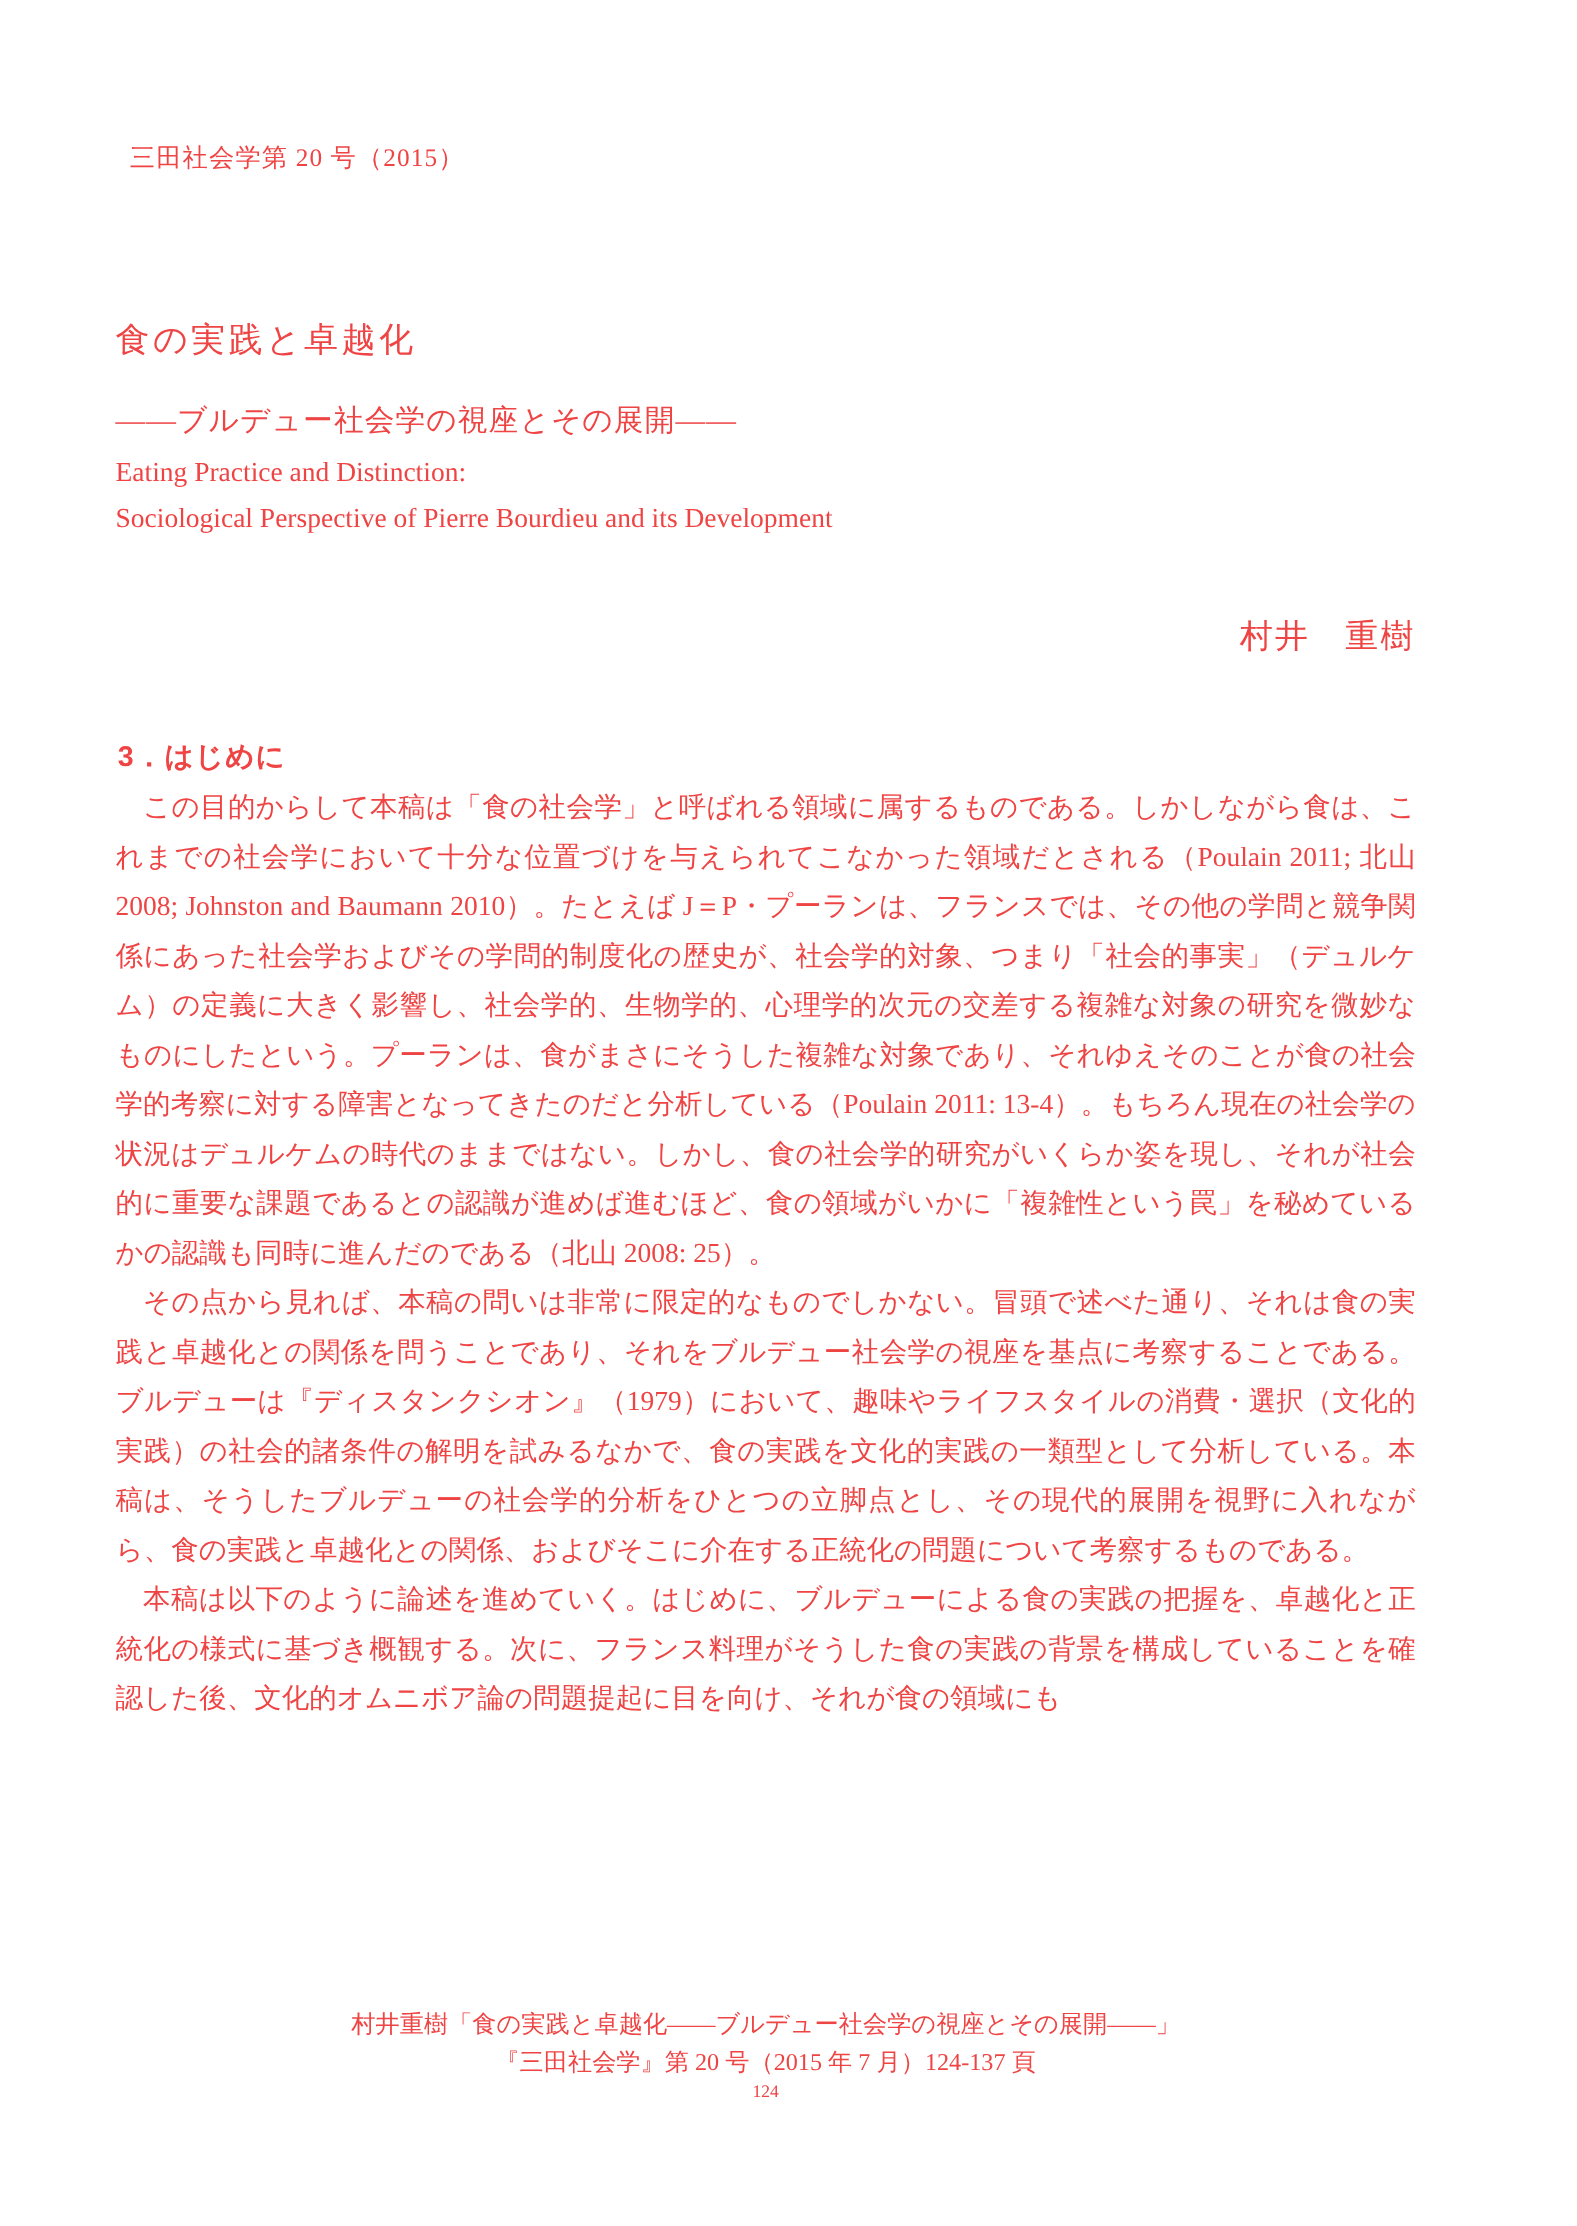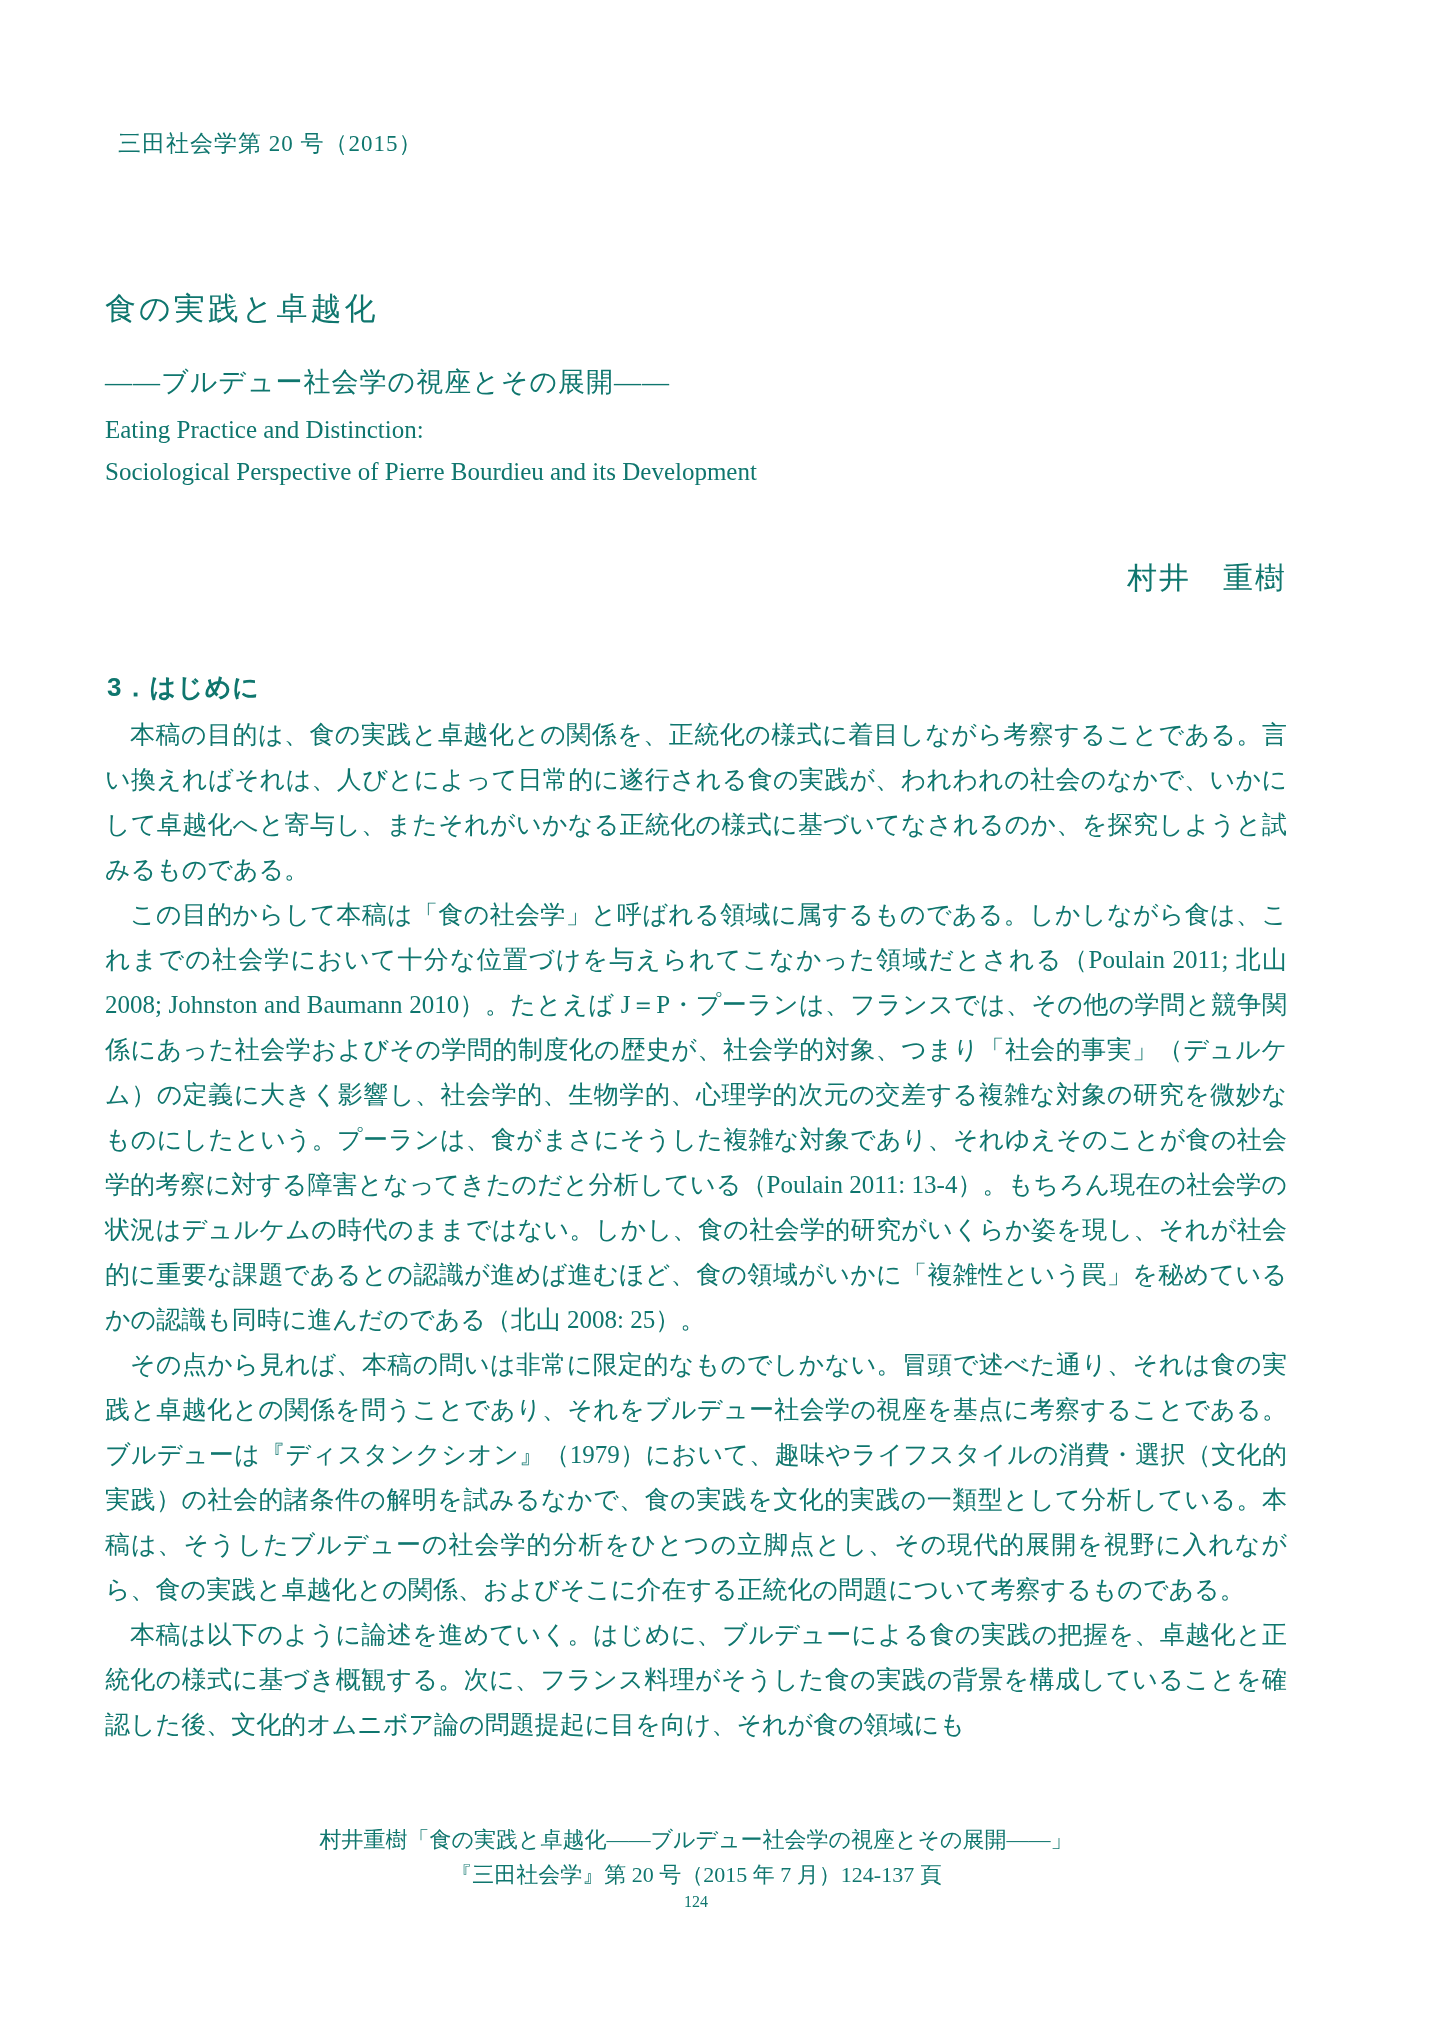--- a/index.html
+++ b/index.html
@@ -5,21 +5,21 @@
   html, body {
     margin: 0;
     padding: 0;
     background: #ffffff;
   }
   #page {
     position: relative;
     width: 1434px;
     height: 2024px;
     background: #ffffff;
-    color: #0f766e;
+    color: #ef4444;
     font-family: "Liberation Serif", "DejaVu Serif", serif;
     overflow: hidden;
   }
   .abs { position: absolute; }
 
   .journal-header {
     top: 128px;
     left: 118px;
     font-size: 23px;
     letter-spacing: 1px;
@@ -97,21 +97,20 @@
 
   <div class="abs center-col title-en-1">Eating Practice and Distinction:</div>
 
   <div class="abs author">村井　重樹</div>
 
   <div class="abs center-col title-en-2">Sociological Perspective of Pierre Bourdieu and its Development</div>
 
   <div class="abs section-heading">3．はじめに</div>
 
   <div class="abs body-text">
-    <p>本稿の目的は、食の実践と卓越化との関係を、正統化の様式に着目しながら考察することである。言い換えればそれは、人びとによって日常的に遂行される食の実践が、われわれの社会のなかで、いかにして卓越化へと寄与し、またそれがいかなる正統化の様式に基づいてなされるのか、を探究しようと試みるものである。</p>
     <p>この目的からして本稿は「食の社会学」と呼ばれる領域に属するものである。しかしながら食は、これまでの社会学において十分な位置づけを与えられてこなかった領域だとされる（Poulain 2011; 北山 2008; Johnston and Baumann 2010）。たとえば J＝P・プーランは、フランスでは、その他の学問と競争関係にあった社会学およびその学問的制度化の歴史が、社会学的対象、つまり「社会的事実」（デュルケム）の定義に大きく影響し、社会学的、生物学的、心理学的次元の交差する複雑な対象の研究を微妙なものにしたという。プーランは、食がまさにそうした複雑な対象であり、それゆえそのことが食の社会学的考察に対する障害となってきたのだと分析している（Poulain 2011: 13-4）。もちろん現在の社会学の状況はデュルケムの時代のままではない。しかし、食の社会学的研究がいくらか姿を現し、それが社会的に重要な課題であるとの認識が進めば進むほど、食の領域がいかに「複雑性という罠」を秘めているかの認識も同時に進んだのである（北山 2008: 25）。</p>
     <p>その点から見れば、本稿の問いは非常に限定的なものでしかない。冒頭で述べた通り、それは食の実践と卓越化との関係を問うことであり、それをブルデュー社会学の視座を基点に考察することである。ブルデューは『ディスタンクシオン』（1979）において、趣味やライフスタイルの消費・選択（文化的実践）の社会的諸条件の解明を試みるなかで、食の実践を文化的実践の一類型として分析している。本稿は、そうしたブルデューの社会学的分析をひとつの立脚点とし、その現代的展開を視野に入れながら、食の実践と卓越化との関係、およびそこに介在する正統化の問題について考察するものである。</p>
     <p>本稿は以下のように論述を進めていく。はじめに、ブルデューによる食の実践の把握を、卓越化と正統化の様式に基づき概観する。次に、フランス料理がそうした食の実践の背景を構成していることを確認した後、文化的オムニボア論の問題提起に目を向け、それが食の領域にも</p>
   </div>
 
   <div class="abs footnote">
     <div>村井重樹「食の実践と卓越化――ブルデュー社会学の視座とその展開――」</div>
     <div>『三田社会学』第 20 号（2015 年 7 月）124-137 頁</div>
   </div>
 

